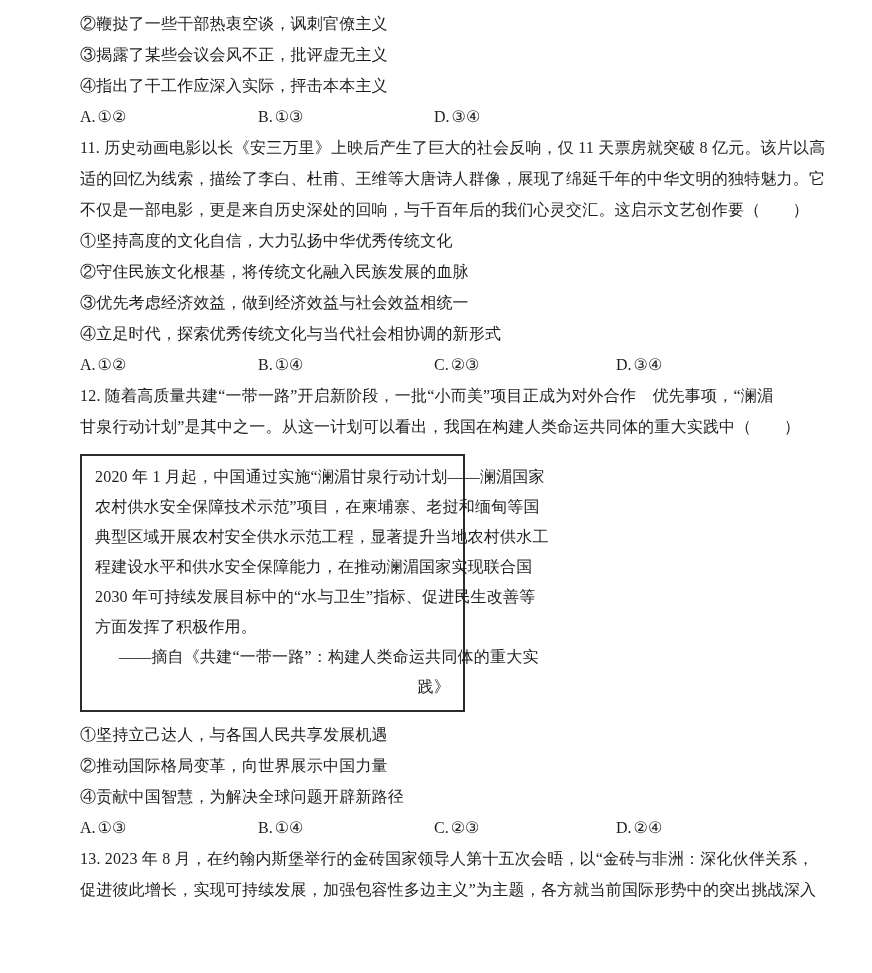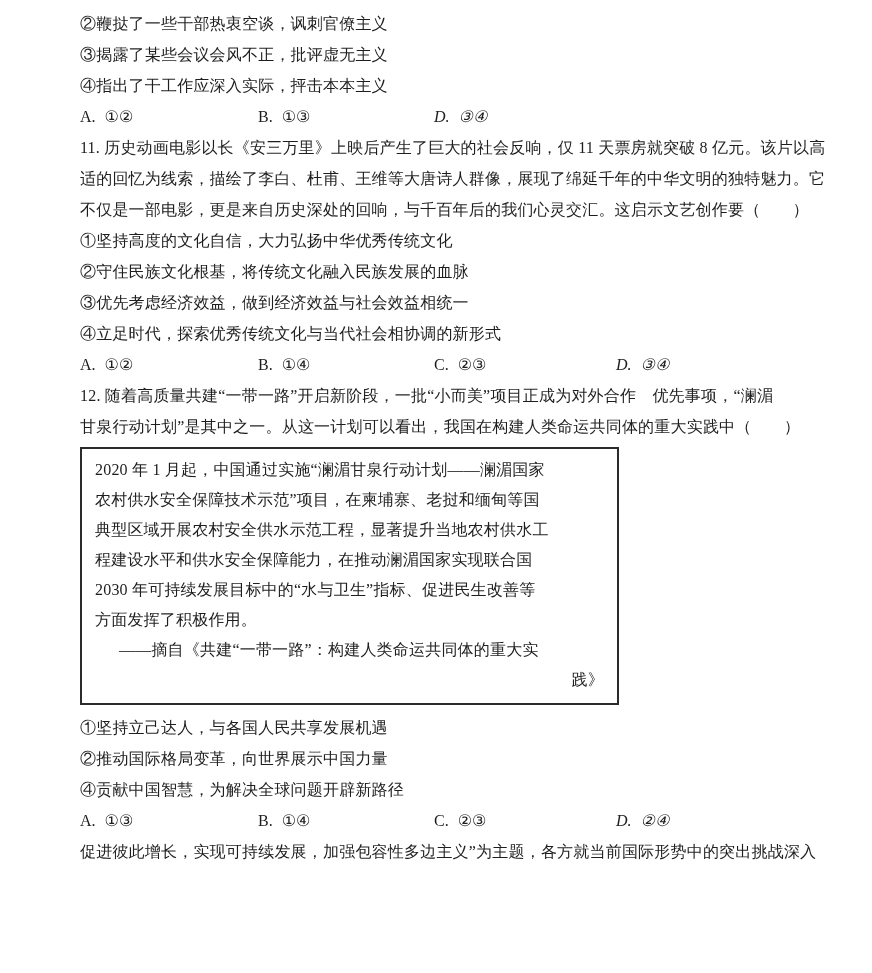--- a/index.html
+++ b/index.html
@@ -26,30 +26,30 @@
     line-height: 31px;
     white-space: nowrap;
     letter-spacing: 0.2px;
   }
   .choices-row {
     display: flex;
     line-height: 31px;
     white-space: nowrap;
   }
   .choice { display: inline-block; }
-  .choice .cv { margin-left: 9px; }
+  .choice .cv { margin-left: 2px; }
   .c1 { width: 178px; }
   .c2 { width: 176px; }
   .c3 { width: 182px; }
-  .c4 { width: auto; font-style: italic; }
+  .c4 { width: auto; }
   .quote-box {
     box-sizing: border-box;
-    width: 539px;
+    width: 385px;
     border: 2px solid #2b2b2b;
-    margin: 5px 0 7px 0;
+    margin: 12px 0 7px 0;
     padding: 6px 13px 8px 13px;
   }
   .quote-box .line {
     line-height: 30px;
     letter-spacing: 0.2px;
   }
   .quote-box .source {
     text-indent: 1.5em;
   }
   .quote-box .source-tail {
@@ -131,16 +131,17 @@
       <div class="choice c3">
         <span>C.</span><span class="cv">②③</span>
       </div>
       <div class="choice c4">
         <span>D.</span><span class="cv">②④</span>
       </div>
     </div>
   </div>
 
   <div>
+    <div class="line">13. 2023 年 8 月，在约翰内斯堡举行的金砖国家领导人第十五次会晤，以“金砖与非洲：深化伙伴关系，</div>
     <div class="line">促进彼此增长，实现可持续发展，加强包容性多边主义”为主题，各方就当前国际形势中的突出挑战深入</div>
   </div>
 
 </div>
 
 </body></html>

